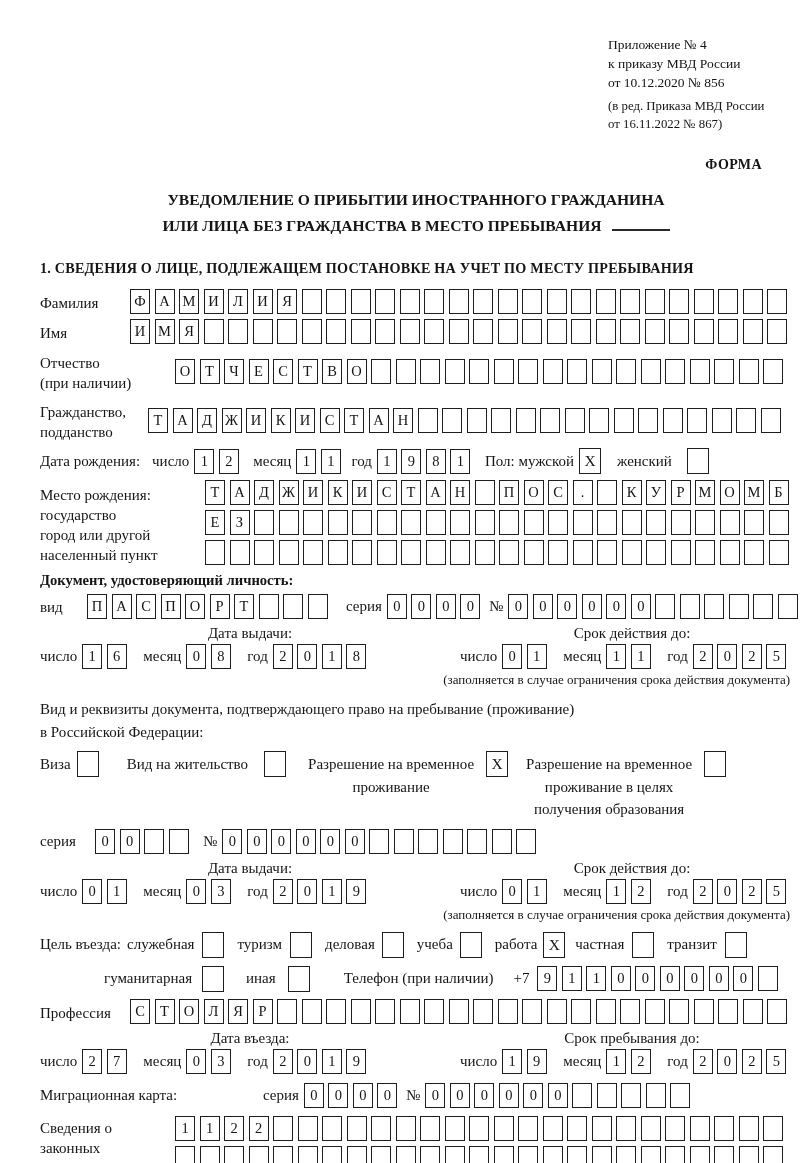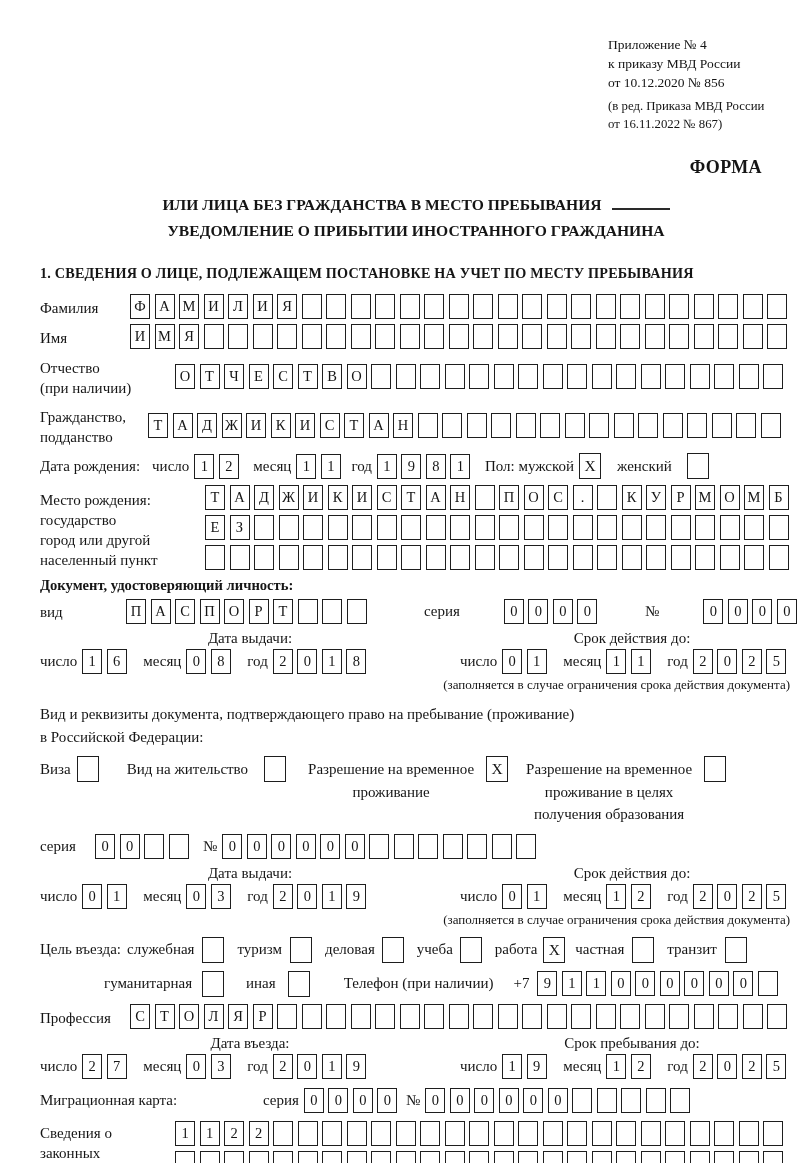--- a/index.html
+++ b/index.html
@@ -3,21 +3,21 @@
 <meta charset="utf-8">
 <style>
   html,body{margin:0;padding:0;background:#fff;}
   .page{width:800px;height:1163px;background:#fff;color:#151515;
         font-family:"Liberation Serif","DejaVu Serif",serif;position:relative;overflow:hidden;box-sizing:border-box;
         padding:0 8px 0 40px;}
   
   .corner{width:184px;margin:36px 0 0 auto;font-size:13.5px;line-height:1.4;}
   .corner .gap{margin-top:5px;}
   .corner .small{font-size:12.8px;}
-  .forma{font-weight:bold;text-align:right;padding-right:30px;margin-top:24px;font-size:18px;letter-spacing:.4px;}
+  .forma{font-weight:bold;text-align:right;padding-right:30px;margin-top:24px;font-size:14px;letter-spacing:.4px;}
   
   .title{text-align:center;font-weight:bold;font-size:15.6px;line-height:1.62;margin-top:14px;}
   .blank{display:inline-block;width:58px;border-bottom:2.2px solid #2a2a2a;height:.95em;margin-left:10px;}
   .section{font-weight:bold;font-size:14.2px;margin-top:22px;letter-spacing:.2px;}
   
   .frow{display:flex;align-items:center;margin-top:5px;}
   .flabel{font-size:15px;padding-top:4px;line-height:1.34;flex:0 0 auto;}
   .w90{width:90px;}.w108{width:108px;}.w135{width:135px;}.w165{width:165px;}
   .boxes{display:flex;flex:0 0 auto;}
   .cbox{width:20px;height:25px;border:1.5px solid #1e1e1e;margin-right:4.5px;box-sizing:border-box;
@@ -54,22 +54,22 @@
     <div>Приложение № 4</div>
     <div>к приказу МВД России</div>
     <div>от 10.12.2020 № 856</div>
     <div class="small gap">(в ред. Приказа МВД России</div>
     <div class="small">от 16.11.2022 № 867)</div>
   </div>
 
   <div class="forma">ФОРМА</div>
 
   <div class="title">
+    <div>УВЕДОМЛЕНИЕ О ПРИБЫТИИ ИНОСТРАННОГО ГРАЖДАНИНА</div>
     <div><span>ИЛИ ЛИЦА БЕЗ ГРАЖДАНСТВА В МЕСТО ПРЕБЫВАНИЯ</span><span class="blank"></span></div>
-    <div>УВЕДОМЛЕНИЕ О ПРИБЫТИИ ИНОСТРАННОГО ГРАЖДАНИНА</div>
   </div>
 
   <div class="section">1. СВЕДЕНИЯ О ЛИЦЕ, ПОДЛЕЖАЩЕМ ПОСТАНОВКЕ НА УЧЕТ ПО МЕСТУ ПРЕБЫВАНИЯ</div>
 
   <div class="frow mt12">
     <span class="flabel w90">Фамилия</span>
     <span class="boxes">
         <span class="cbox">Ф</span>
         <span class="cbox">А</span>
         <span class="cbox">М</span>
@@ -311,21 +311,21 @@
           <span class="cbox"></span>
           <span class="cbox"></span>
           <span class="cbox"></span>
           <span class="cbox"></span>
         </div>
     </span>
   </div>
 
   <div class="ctr-bold">Документ, удостоверяющий личность:</div>
 
-  <div class="frow" style="align-items:center;gap:39px;">
+  <div class="frow" style="align-items:center;">
     <span class="flabel" style="width:47px;padding-top:0;">вид</span>
     <span class="boxes">
         <span class="cbox">П</span>
         <span class="cbox">А</span>
         <span class="cbox">С</span>
         <span class="cbox">П</span>
         <span class="cbox">О</span>
         <span class="cbox">Р</span>
         <span class="cbox">Т</span>
         <span class="cbox"></span>

